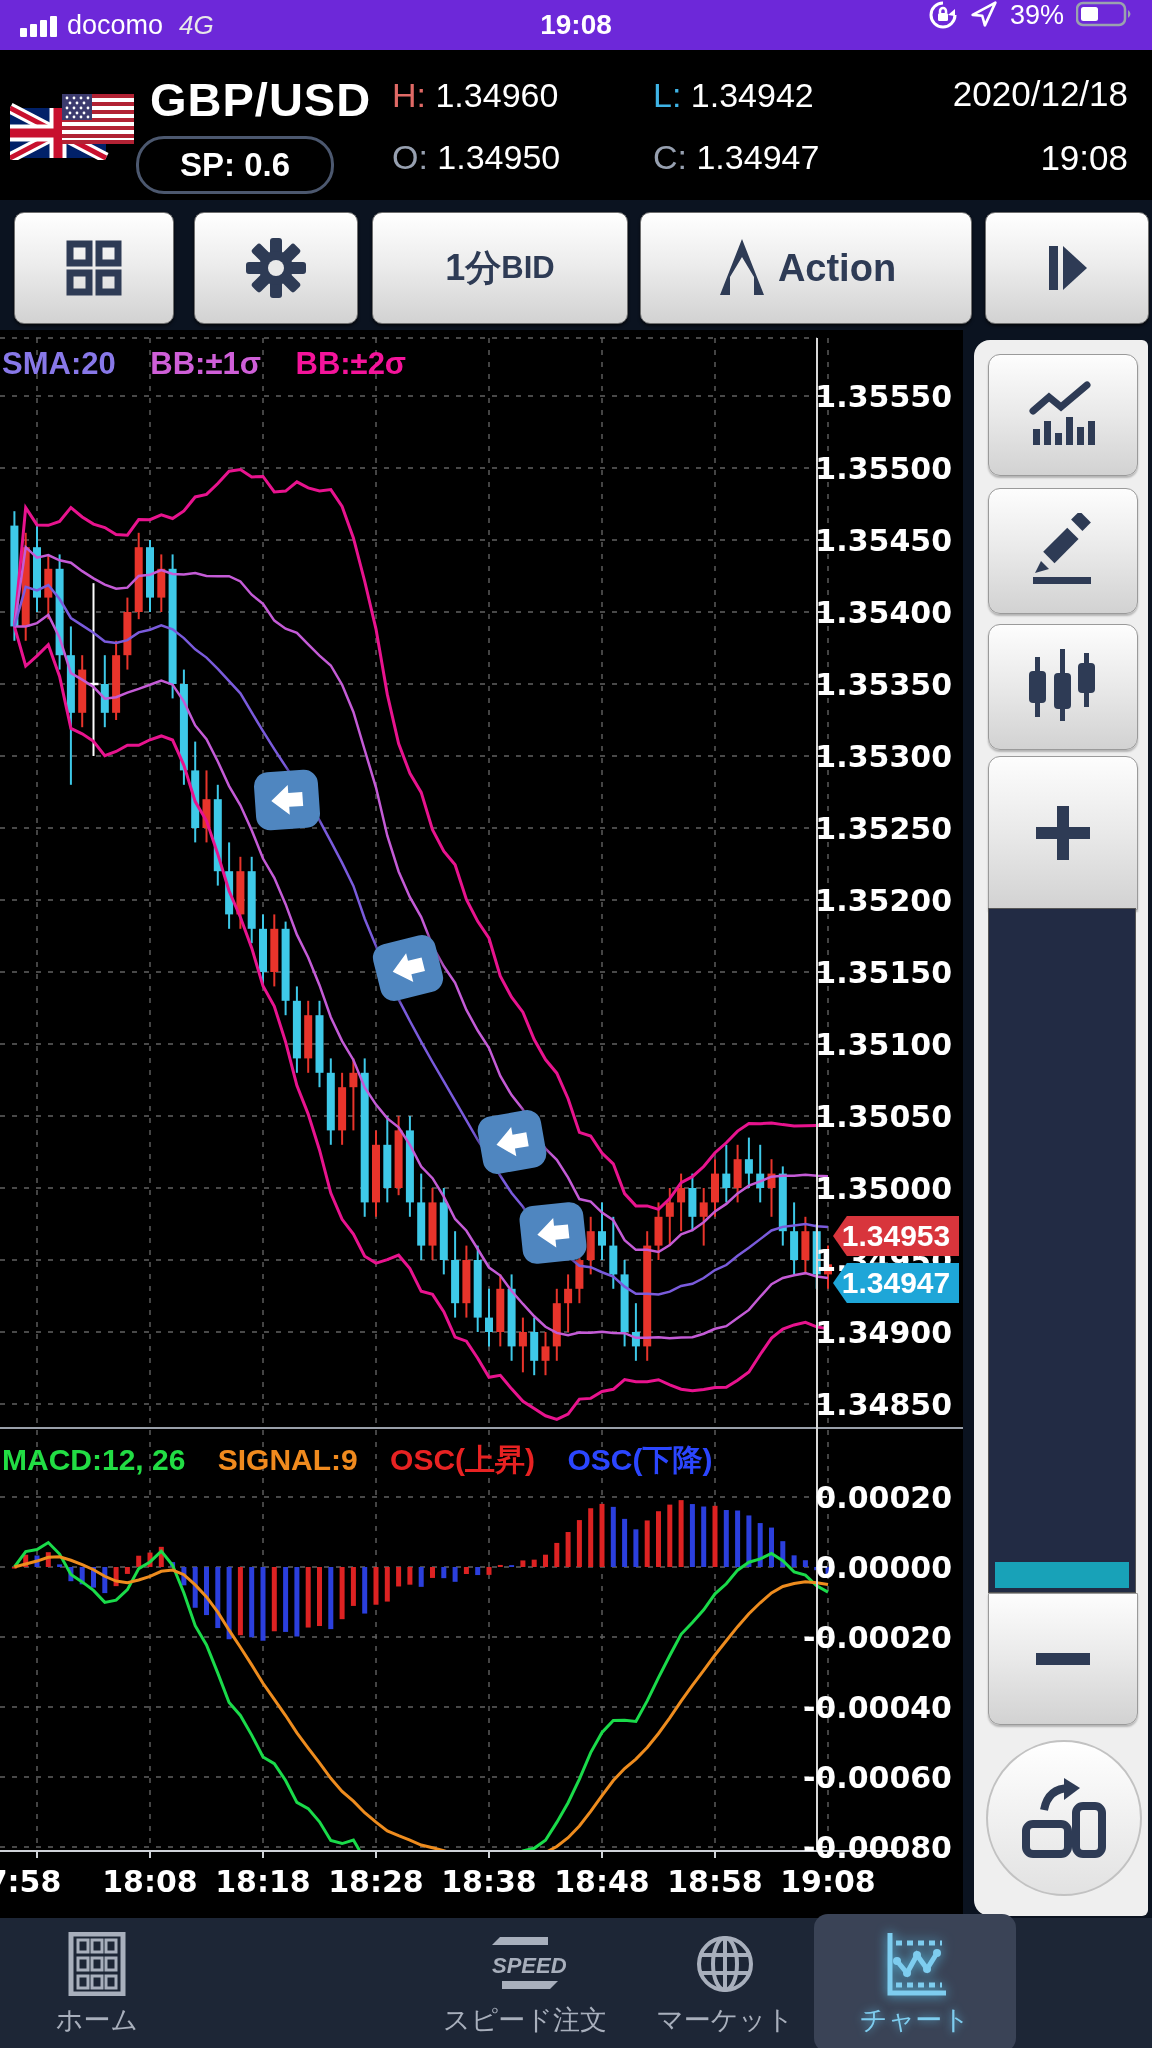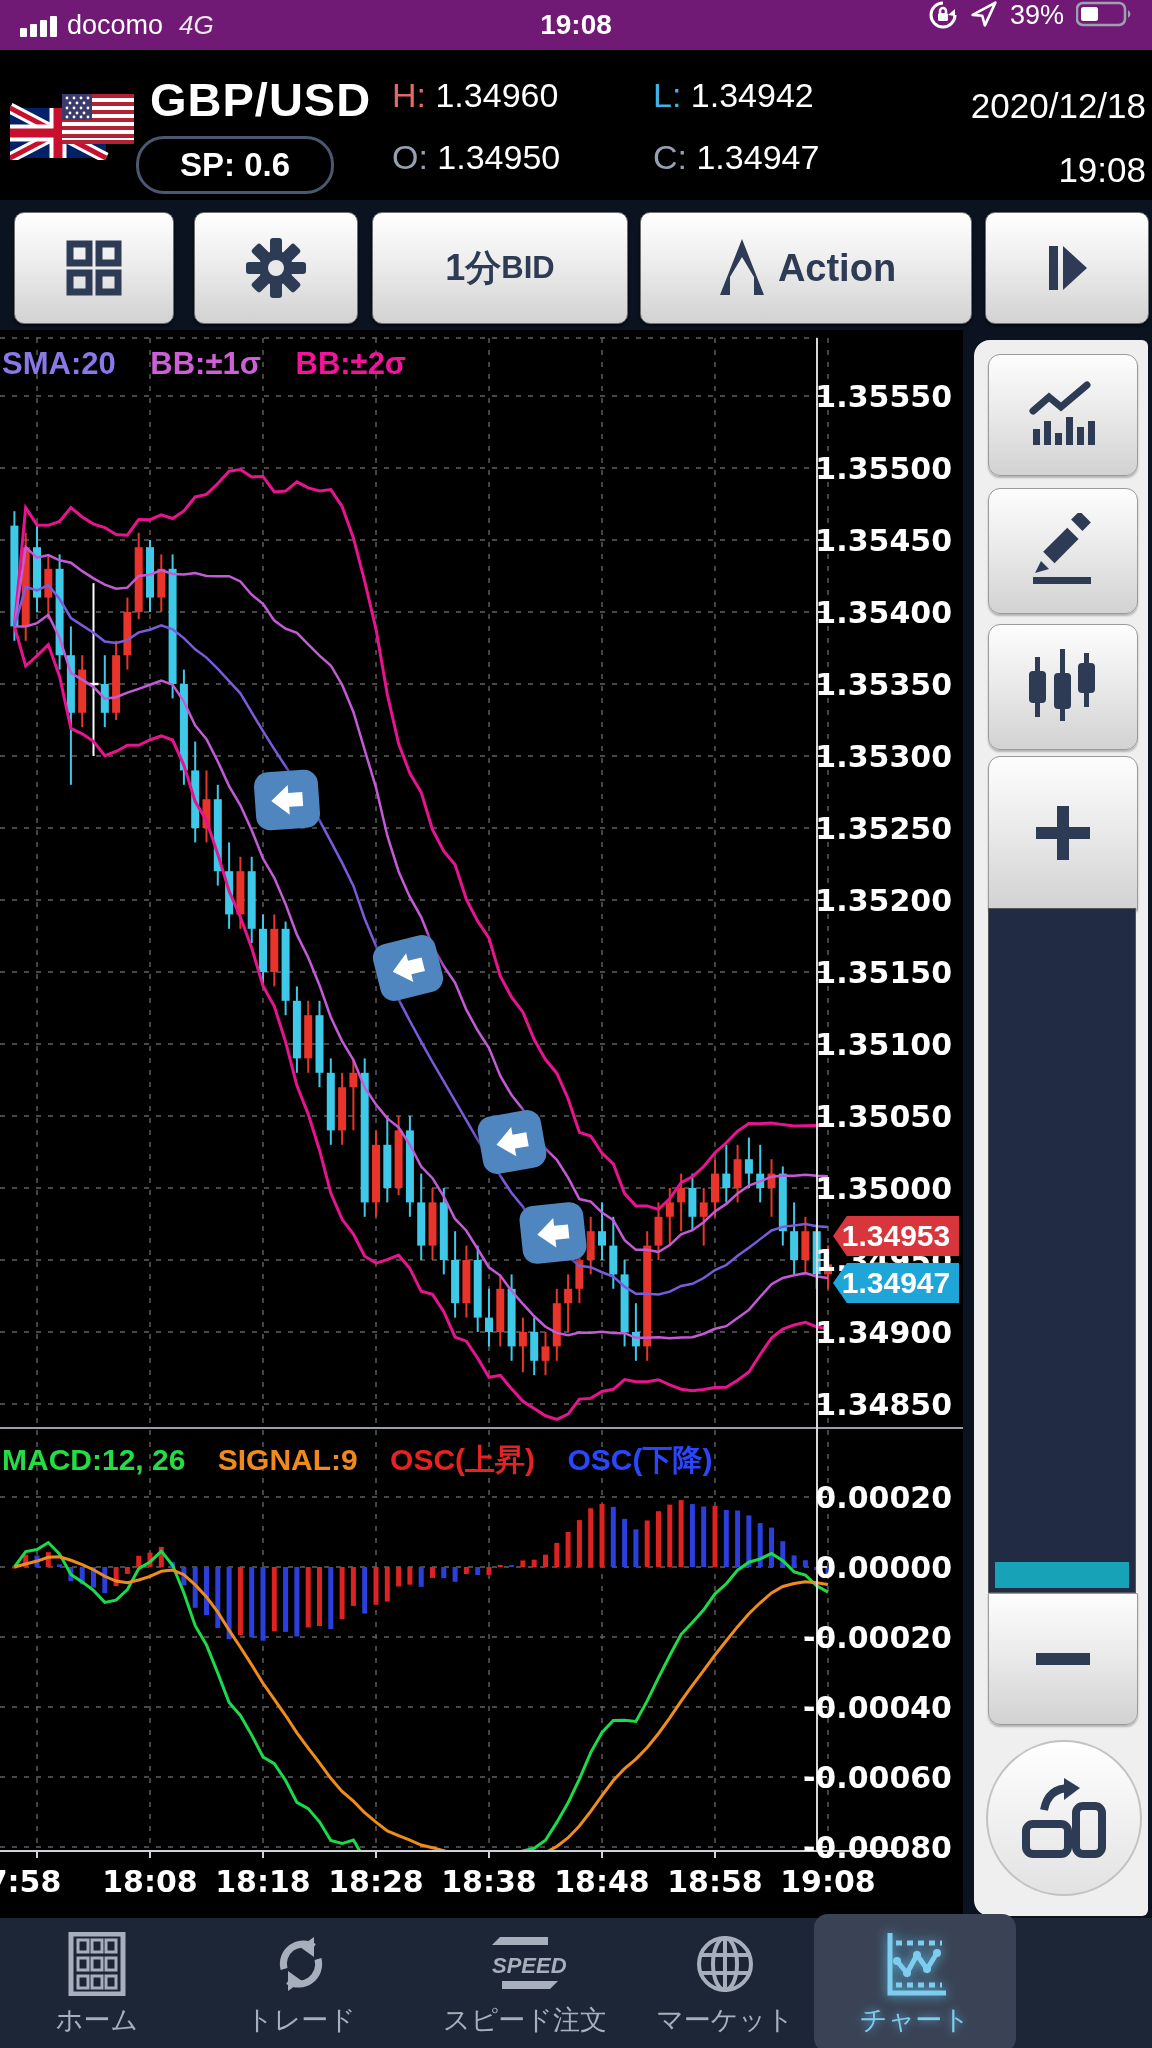--- a/index.html
+++ b/index.html
@@ -1,37 +1,37 @@
 <!DOCTYPE html>
 <html><head>
 <meta charset="utf-8">
 <style>
   html,body{margin:0;padding:0;background:#0b1320;}
   #screen{position:relative;width:1152px;height:2048px;background:#0b1320;overflow:hidden;
           font-family:"Liberation Sans","DejaVu Sans",sans-serif;color:#fff;}
   
-  .statusbar{position:absolute;left:0;top:0;width:1152px;height:50px;background:#701a75;}
+  .statusbar{position:absolute;left:0;top:0;width:1152px;height:50px;background:#6d28d9;}
   .sb-left{position:absolute;left:20px;top:0;height:50px;display:flex;align-items:center;gap:10px;}
   .sb-carrier{font-size:27px;color:#fff;}
   .sb-net{font-size:26px;color:#e8e8e8;margin-left:6px;font-style:italic;}
   .sb-time{position:absolute;left:0;right:0;top:0;height:50px;display:flex;align-items:center;justify-content:center;
            font-size:28px;font-weight:bold;}
   .sb-right{position:absolute;right:18px;top:0;height:50px;display:flex;align-items:flex-start;gap:12px;}
   .sb-batt{font-size:27px;}
   .bars{display:flex;align-items:flex-end;gap:3px;height:24px;}
   .bars i{display:block;width:7px;background:#fff;border-radius:1px;}
   
   .header{position:absolute;left:0;top:50px;width:1152px;height:150px;background:#000000;}
   .flags{position:absolute;left:10px;top:44px;width:124px;height:66px;}
   .pair{position:absolute;left:150px;top:22px;font-size:47px;font-weight:bold;letter-spacing:1px;}
   .hrow{position:absolute;font-size:34px;white-space:nowrap;}
   .lab-h{color:#e06a66;} .lab-l{color:#3fb4e6;} .lab-oc{color:#97a0b0;}
   .sp-pill{position:absolute;left:136px;top:86px;width:192px;height:52px;border:3px solid #4c586f;
            border-radius:28px;display:flex;align-items:center;justify-content:center;font-size:33px;font-weight:bold;}
-  .hdr-right{position:absolute;right:6px;font-size:35px;text-align:right;margin-top:12px;}
+  .hdr-right{position:absolute;right:24px;font-size:35px;text-align:right;}
   
   .toolbar{position:absolute;left:0;top:200px;width:1152px;height:132px;background:#0b1320;}
   .tbtn{position:absolute;top:12px;height:110px;border-radius:10px;border:1px solid #6f6f6f;
         background:linear-gradient(#ffffff,#ededed 45%,#d2d2d2);box-shadow:0 2px 3px rgba(0,0,0,.6);
         display:flex;align-items:center;justify-content:center;color:#2e3b55;}
   .tbtn .two{display:flex;flex-direction:row;align-items:center;line-height:1.05;font-weight:bold;}
   .tbtn .two .t1{font-size:36px;} .tbtn .two .t2{font-size:31px;}
   .action-lab{font-size:38px;font-weight:bold;margin-left:10px;}
   
   #chart-svg{position:absolute;left:0;top:330px;}
@@ -643,31 +643,20 @@
               <rect x="41" y="26" width="10" height="12"></rect>
             <rect x="13" y="44" width="10" height="12"></rect>
               <rect x="27" y="44" width="10" height="12"></rect>
               <rect x="41" y="44" width="10" height="12"></rect>
           </g>
         </svg>
       </span>
       <span class="lbl">ホーム</span>
     </div>
 
-    <div class="nav-item" style="left:226px;">
-      <span class="ico">
-        <svg width="62" height="62" viewBox="0 0 62 62">
-          <path d="M14 36 A20 20 0 0 1 44 14" fill="none" stroke="#a8afbc" stroke-width="7"></path>
-          <path d="M44 4 L44 24 L30 14 Z" fill="#a8afbc"></path>
-          <path d="M48 26 A20 20 0 0 1 18 48" fill="none" stroke="#a8afbc" stroke-width="7"></path>
-          <path d="M18 58 L18 38 L32 48 Z" fill="#a8afbc"></path>
-        </svg>
-      </span>
-      <span class="lbl">トレード</span>
-    </div>
 
     <div class="nav-item" style="left:430px;width:190px;">
       <span class="ico">
         <svg width="110" height="66" viewBox="0 0 110 66">
           <path d="M30 6 L22 14 L78 14 L78 6 Z" fill="#a8afbc"></path>
           <text x="22" y="42" font-size="22" font-style="italic" font-weight="bold" fill="#a8afbc" font-family="Liberation Sans,sans-serif">SPEED</text>
           <path d="M80 58 L88 50 L32 50 L32 58 Z" fill="#a8afbc"></path>
         </svg>
       </span>
       <span class="lbl">スピード注文</span>

